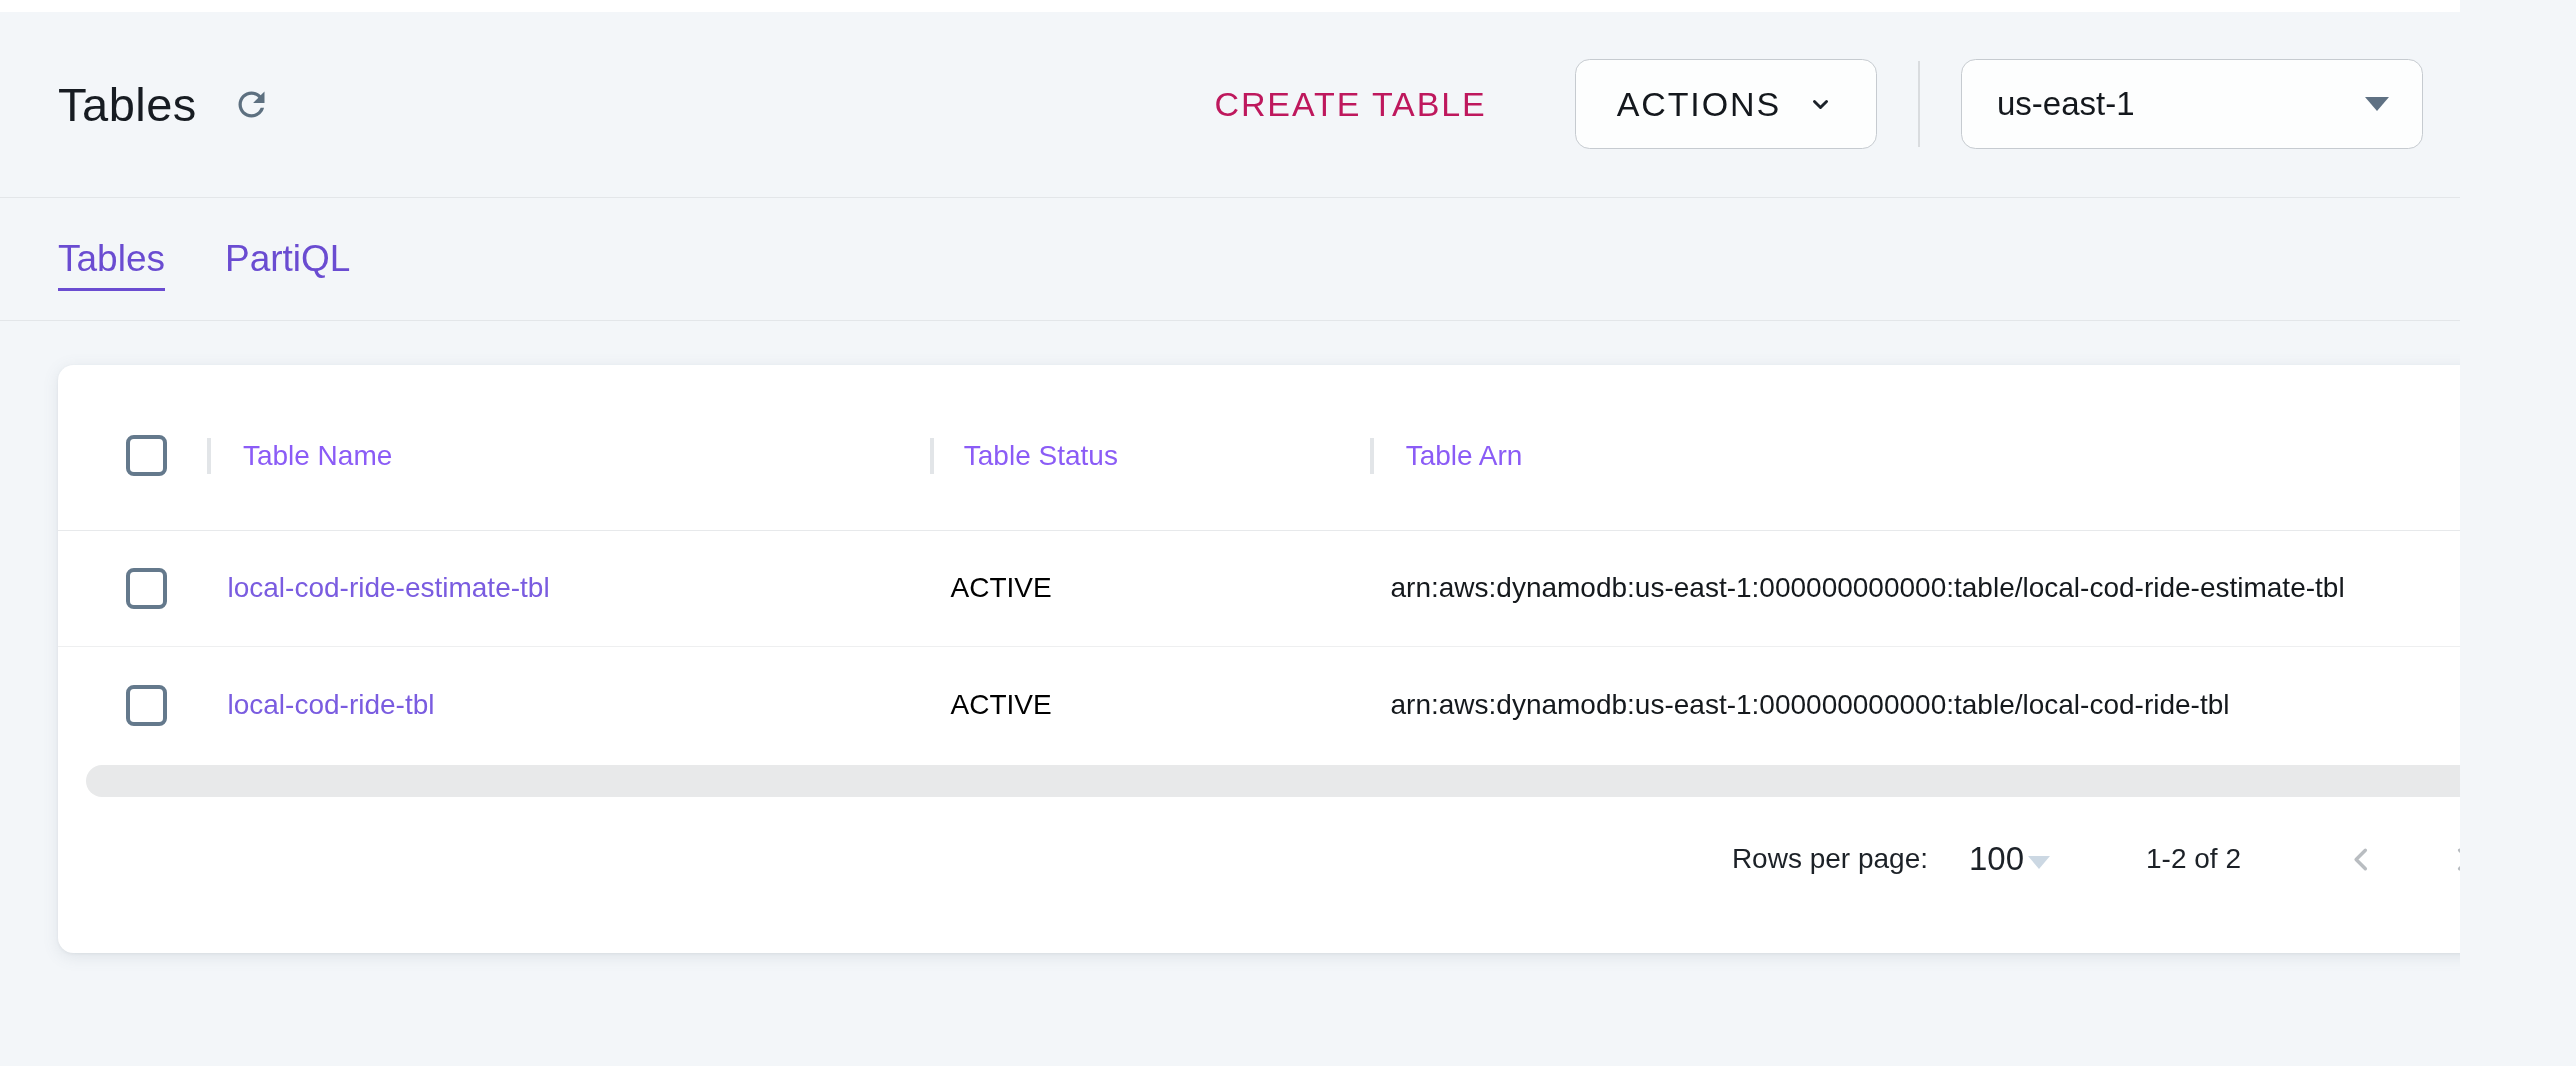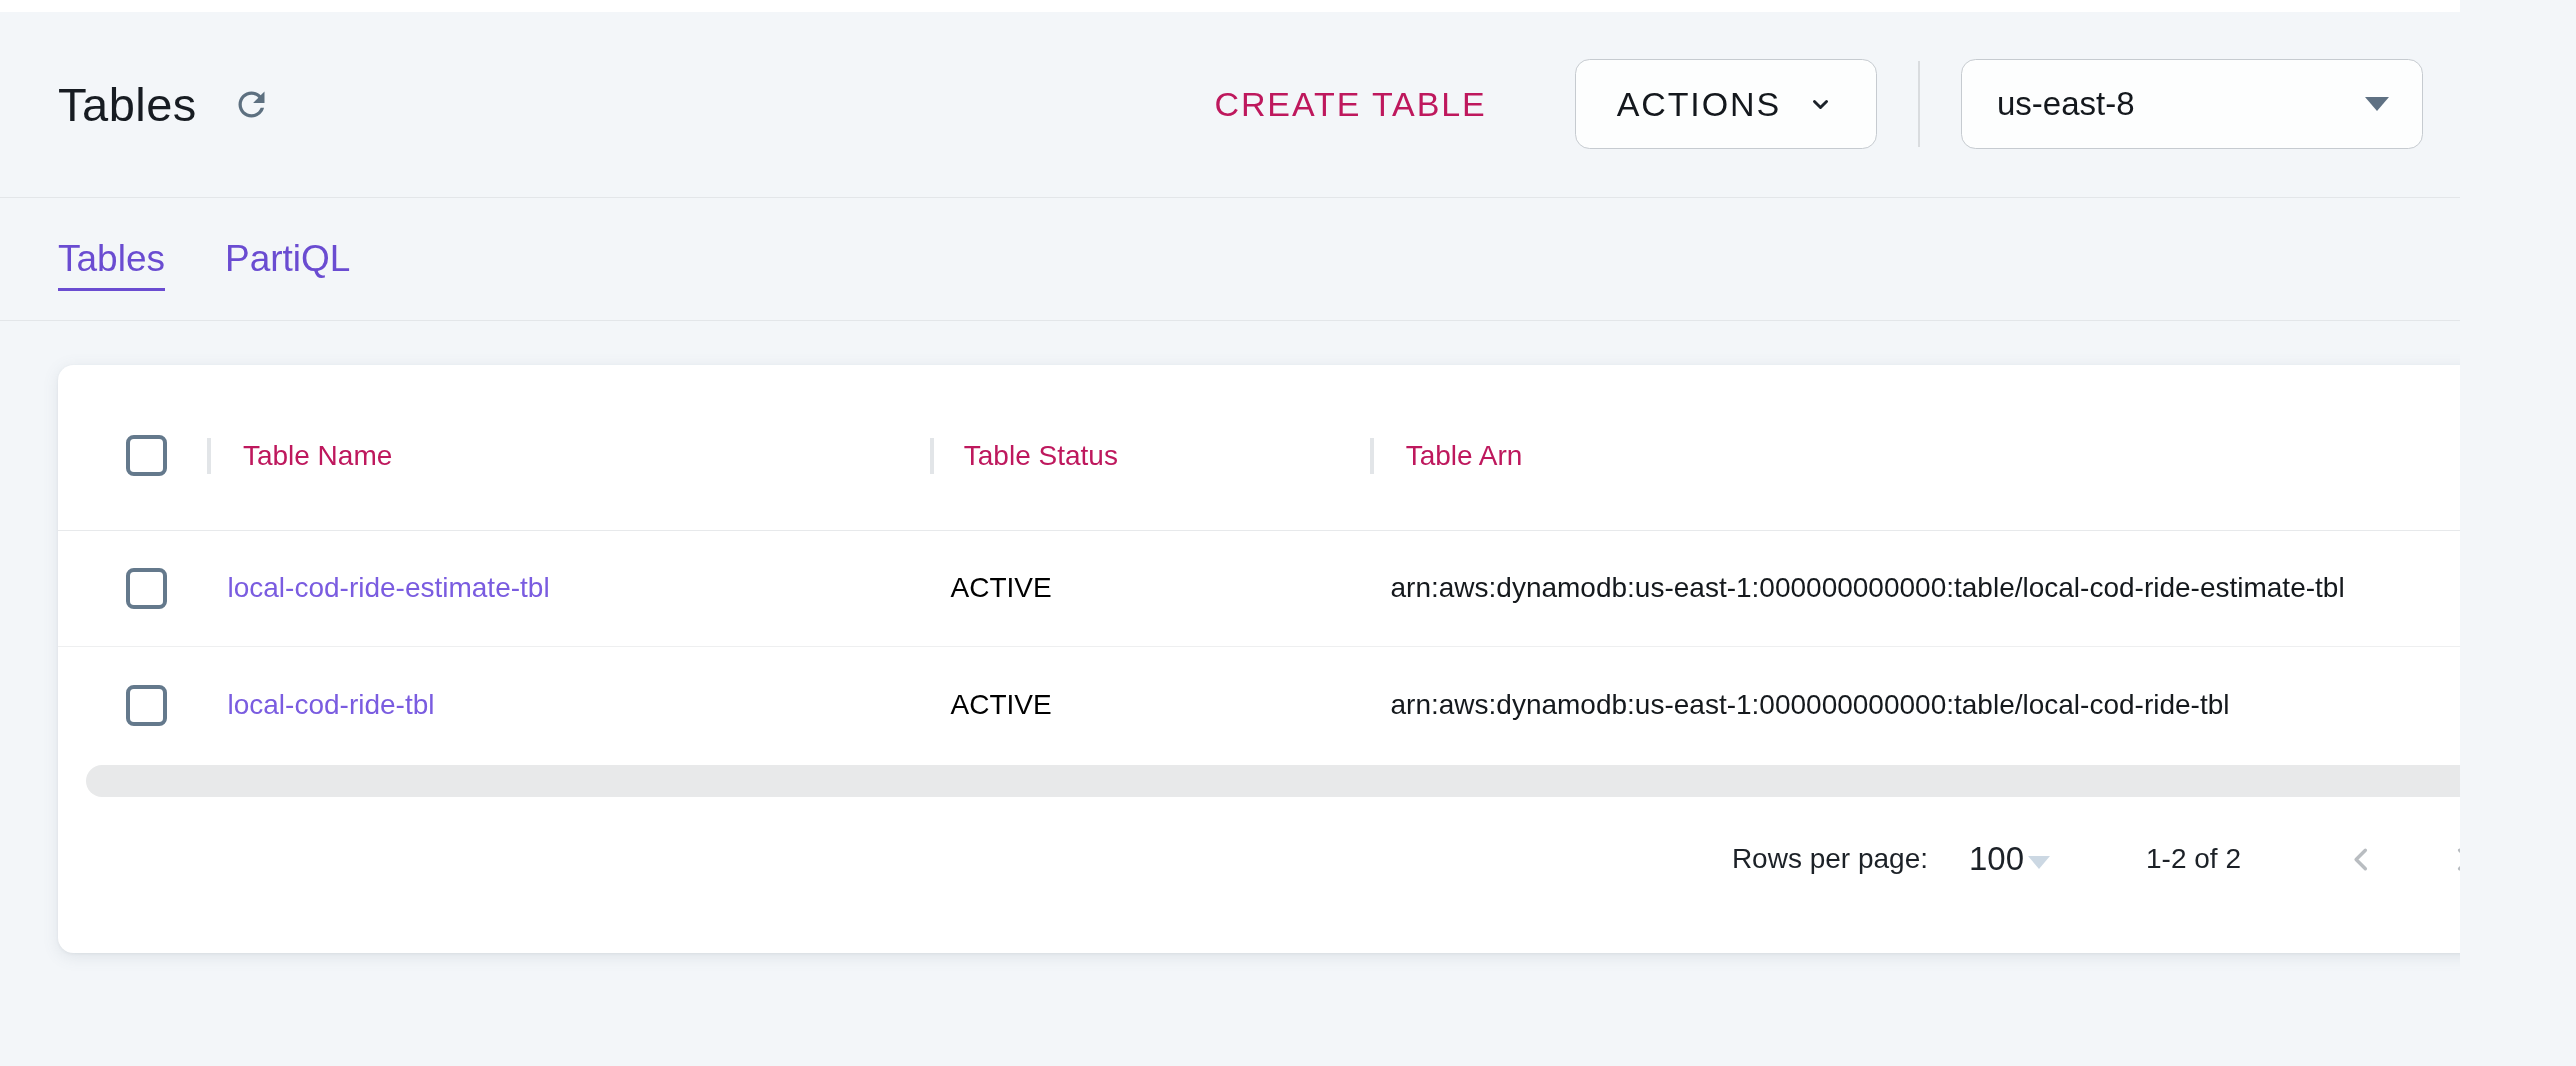--- a/index.html
+++ b/index.html
@@ -145,21 +145,21 @@
     box-sizing: border-box;
   }
   .thead {
     height: 166px;
     box-sizing: border-box;
     border-bottom: 1.9px solid #e7e9eb;
     display: flex;
     align-items: center;
     padding-top: 17.5px;
     font-size: 28px;
-    color: #be185d;
+    color: #8b5cf6;
   }
   .trow {
     display: flex;
     align-items: center;
     font-size: 28px;
   }
   .trow.row-1 { height: 116px; box-sizing: border-box; border-bottom: 1.9px solid #eeeff0; }
   .trow.row-2 { height: 117px; }
   .col-check {
     width: 149px;
@@ -272,21 +272,21 @@
         <span style="display:flex;">
           <svg width="29" height="29" viewBox="0 0 24 24">
             <path d="M7 9.5l5 5 5-5" fill="none" stroke="#1d232a" stroke-width="2.4" stroke-linecap="round" stroke-linejoin="round"></path>
           </svg>
         </span>
       </button>
 
       <div class="vert-divider"></div>
 
       <div class="region-select">
-        <span>us-east-8</span>
+        <span>us-east-1</span>
         <span class="tri-down"></span>
       </div>
     </div>
   </div>
 
   <div class="tabs-bar">
     <span class="tab active">Tables</span>
     <span class="tab">PartiQL</span>
   </div>
 

